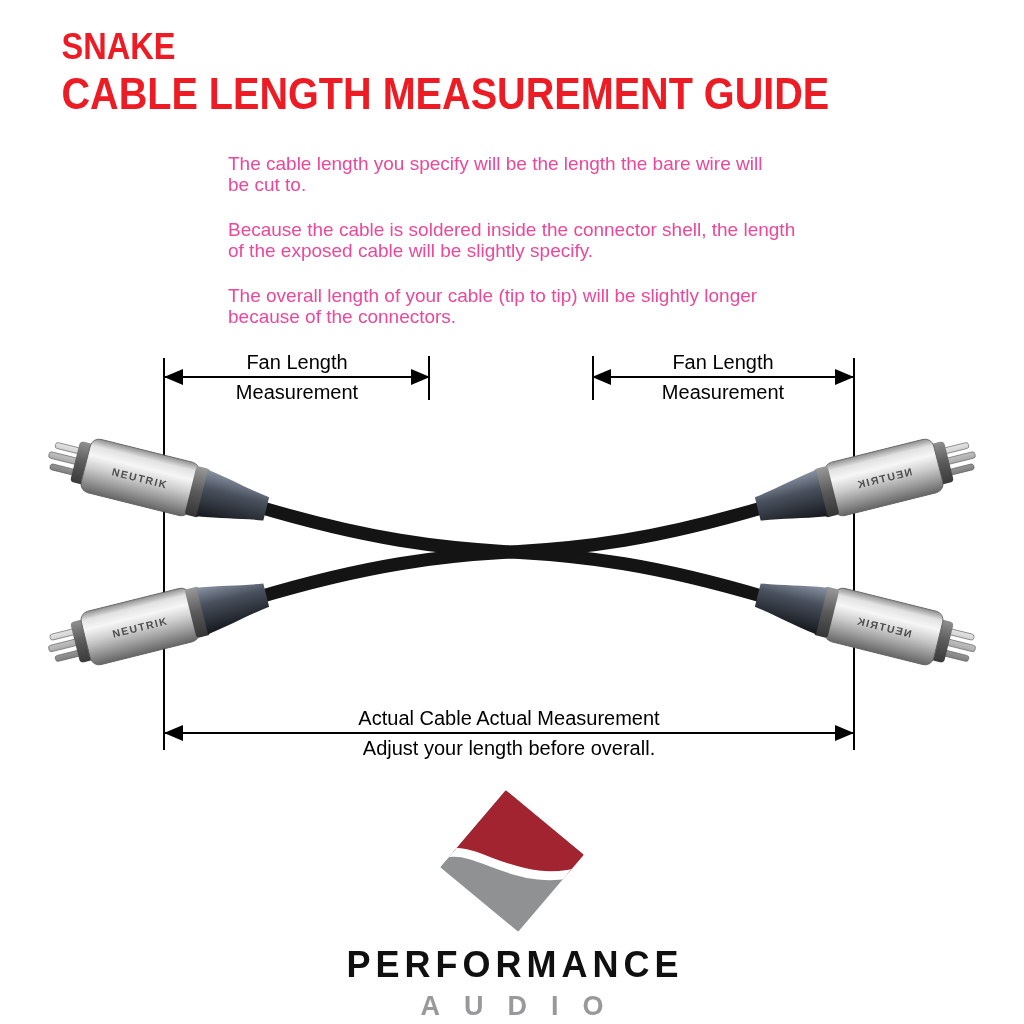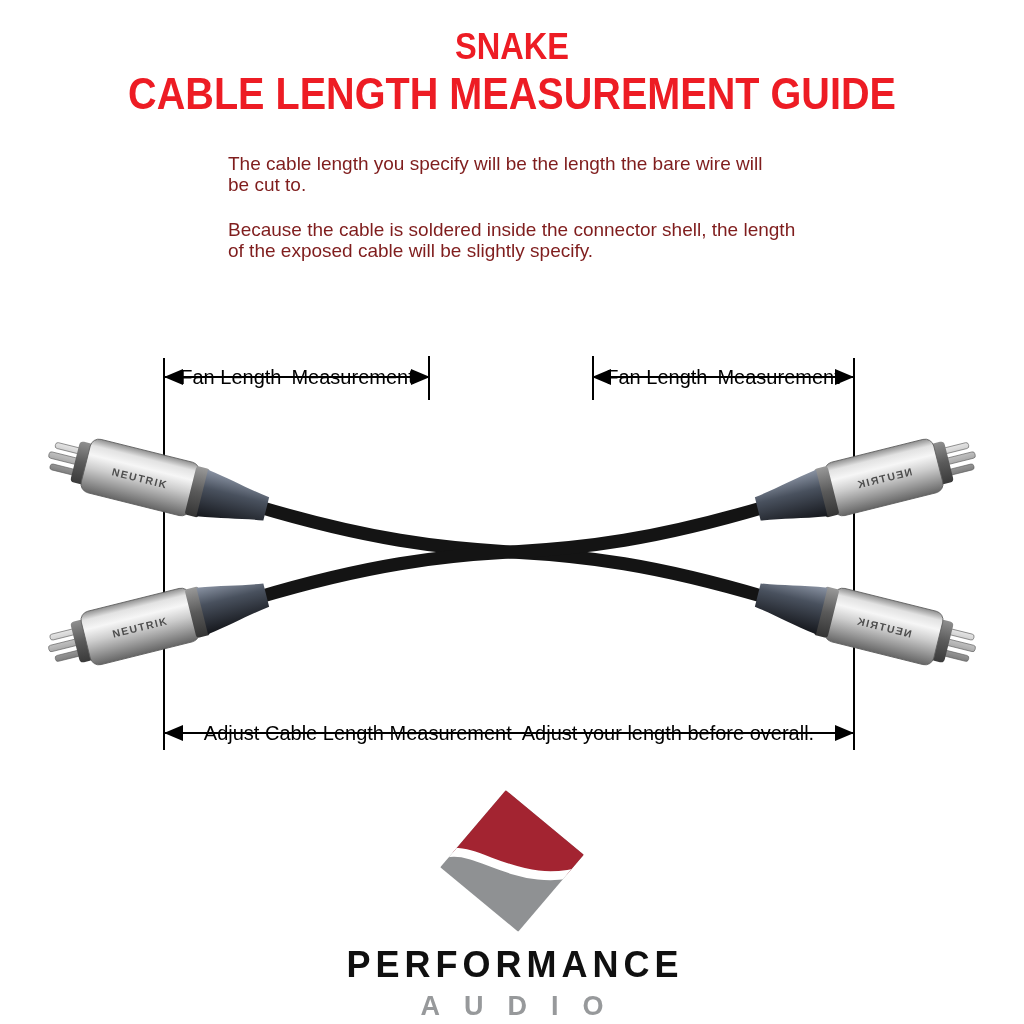--- a/index.html
+++ b/index.html
@@ -1,28 +1,28 @@
 <!DOCTYPE html>
 <html><head>
 <meta charset="utf-8">
 <style>
   html,body{margin:0;padding:0;background:#ffffff;}
   body{width:1024px;height:1024px;position:relative;overflow:hidden;
        font-family:"Liberation Sans", sans-serif;}
   #canvas{position:absolute;inset:0;background:#fff;}
 
   
-  .title{position:absolute;top:27px;left:0;width:1024px;text-align:center;
+  .title{position:absolute;top:27px;left:0;width:1024px;
          color:#ed1c24;font-weight:bold;z-index:5;}
   .t1{font-size:37px;line-height:40px;transform:scaleX(0.88);letter-spacing:0px;}
   .t2{font-size:45px;line-height:47px;transform:scaleX(0.88);margin-top:3px;}
 
   
   .intro{position:absolute;left:228px;top:153px;width:610px;font-size:19px;
-         line-height:21px;color:#7f1d1d;z-index:5;}
+         line-height:21px;color:#ec4899;z-index:5;}
   .para{margin:0 0 24px 0;white-space:pre-line;}
 
   
   .vline{position:absolute;width:2px;background:#000;top:358px;height:392px;z-index:1;}
   .vl-left{left:163px;}
   .vl-right{left:853px;}
   .vtick{position:absolute;width:2px;background:#000;top:356px;height:44px;z-index:1;}
   .vt-left{left:428px;}
   .vt-right{left:592px;}
 
@@ -31,21 +31,21 @@
         width:0;height:0;border-top:8px solid transparent;border-bottom:8px solid transparent;
         border-right:19px solid #000;}
   .harrow::after{content:"";position:absolute;right:-1px;top:1px;transform:translateY(-50%);
         width:0;height:0;border-top:8px solid transparent;border-bottom:8px solid transparent;
         border-left:19px solid #000;}
   .fan-left{left:165px;top:376px;width:264px;}
   .fan-right{left:593px;top:376px;width:260px;}
   .actual{left:165px;top:732px;width:688px;}
 
   .alabel{position:absolute;left:50%;top:50%;transform:translate(-50%,-50%);
-        display:flex;flex-direction:row;align-items:center;gap:10px;
+        display:flex;flex-direction:column;align-items:center;gap:10px;
         font-size:20px;line-height:20px;white-space:nowrap;color:#000;}
 
   
   .cable-art{position:absolute;left:0;top:0;z-index:2;pointer-events:none;}
 
   
   .logo-wrap{position:absolute;left:0;top:786px;width:1024px;text-align:center;z-index:4;}
   .logo-svg{display:block;margin:0 auto;}
   .brand1{margin-top:8px;font-size:36px;font-weight:bold;letter-spacing:5px;
           color:#101010;position:relative;left:3px;}
@@ -60,20 +60,22 @@
   <div class="title">
     <div class="t1">SNAKE</div>
     <div class="t2">CABLE LENGTH MEASUREMENT GUIDE</div>
   </div>
 
   <div class="intro">
     <p class="para">The cable length you specify will be the length the bare wire will
 be cut to.</p>
     <p class="para">Because the cable is soldered inside the connector shell, the length
 of the exposed cable will be slightly specify.</p>
+    <p class="para">The overall length of your cable (tip to tip) will be slightly longer
+because of the connectors.</p>
   </div>
 
   <div class="vline vl-left"></div>
   <div class="vline vl-right"></div>
   <div class="vtick vt-left"></div>
   <div class="vtick vt-right"></div>
 
   <div class="harrow fan-left">
     <div class="alabel">
       <span>Fan Length</span>
@@ -82,21 +84,21 @@
   </div>
   <div class="harrow fan-right">
     <div class="alabel">
       <span>Fan Length</span>
       <span>Measurement</span>
     </div>
   </div>
 
   <div class="harrow actual">
     <div class="alabel">
-      <span>Adjust Cable Length Measurement</span>
+      <span>Actual Cable Actual Measurement</span>
       <span>Adjust your length before overall.</span>
     </div>
   </div>
 
   <svg class="cable-art" width="1024" height="1024" viewBox="0 0 1024 1024" xmlns="http://www.w3.org/2000/svg" xmlns:xlink="http://www.w3.org/1999/xlink">
     <defs>
       <linearGradient id="metal" gradientUnits="userSpaceOnUse" x1="0" y1="-28" x2="0" y2="28">
         <stop offset="0" stop-color="#8a8a8a"></stop>
         <stop offset="0.15" stop-color="#e2e2e2"></stop>
         <stop offset="0.32" stop-color="#f6f6f6"></stop>

